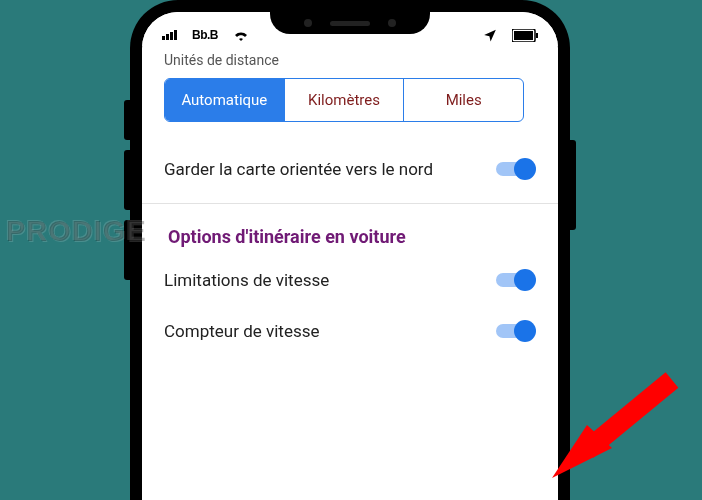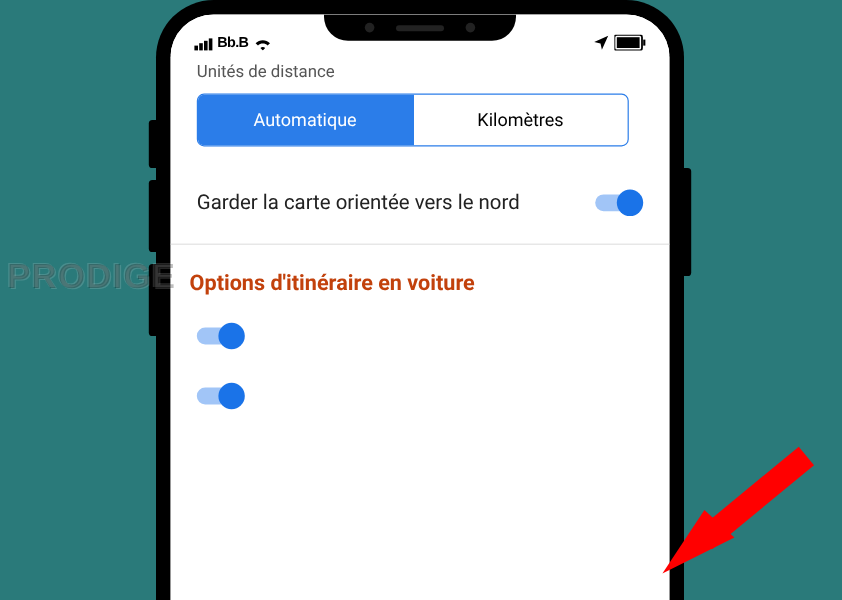--- a/index.html
+++ b/index.html
@@ -80,22 +80,22 @@
     background: #fff;
     display: flex;
     align-items: flex-end;
     justify-content: space-between;
     padding: 0 20px 4px 20px;
     font-size: 12px;
     color: #000;
   }
   .status-left, .status-right {
     display: flex;
-    align-items: flex-end;
-    gap: 4px;
+    align-items: center;
+    gap: 15px;
   }
   .status-left { font-family: Arial; font-weight: bold; letter-spacing: -0.5px; }
   .header {
     display: flex;
     align-items: center;
     padding: 14px 16px 10px 16px;
     gap: 24px;
   }
   .back-arrow {
     font-size: 22px;
@@ -119,21 +119,21 @@
     border-radius: 6px;
     overflow: hidden;
     height: 44px;
   }
   .segment {
     flex: 1;
     display: flex;
     align-items: center;
     justify-content: center;
     font-size: 15px;
-    color: #000000;
+    color: #7f1d1d;
     cursor: pointer;
     border-right: 1px solid #2b7de9;
   }
   .segment:last-child { border-right: none; }
   .segment.selected {
     background: #2b7de9;
     color: #fff;
   }
   .row {
     display: flex;
@@ -170,24 +170,24 @@
     height: 22px;
     background: #1a73e8;
     border-radius: 50%;
   }
   .divider {
     height: 1px;
     background: #e2e2e2;
     margin: 8px 0;
   }
   .section-title {
-    padding: 14px 22px 8px 16px;
+    padding: 14px 22px 8px 26px;
     font-size: 18px;
     font-weight: 700;
-    color: #c2410c;
+    color: #701a75;
   }
   .watermark {
     position: absolute;
     left: 6px;
     top: 220px;
     color: rgba(0,0,0,0.25);
     font-family: Arial, sans-serif;
     font-weight: 900;
     line-height: 0.8;
     z-index: 20;
@@ -250,42 +250,45 @@
           </svg>
       </div>
     </div>
 
 
     <div class="section-label">Unités de distance</div>
 
     <div class="segmented">
       <div class="segment selected">Automatique</div>
       <div class="segment">Kilomètres</div>
+      <div class="segment">Miles</div>
     </div>
 
     <div class="row">
       <div class="row-label">Garder la carte orientée vers le nord</div>
       <div class="toggle">
         <div class="toggle-track"></div>
           <div class="toggle-thumb"></div>
       </div>
     </div>
 
     <div class="divider"></div>
 
     <div class="section-title">Options d'itinéraire en voiture</div>
 
     <div class="row">
+      <div class="row-label">Limitations de vitesse</div>
       <div class="toggle">
         <div class="toggle-track"></div>
           <div class="toggle-thumb"></div>
       </div>
     </div>
 
     <div class="row">
+      <div class="row-label">Compteur de vitesse</div>
       <div class="toggle">
         <div class="toggle-track"></div>
           <div class="toggle-thumb"></div>
       </div>
     </div>
 
   </div>
 </div>
 
 <div class="watermark">

